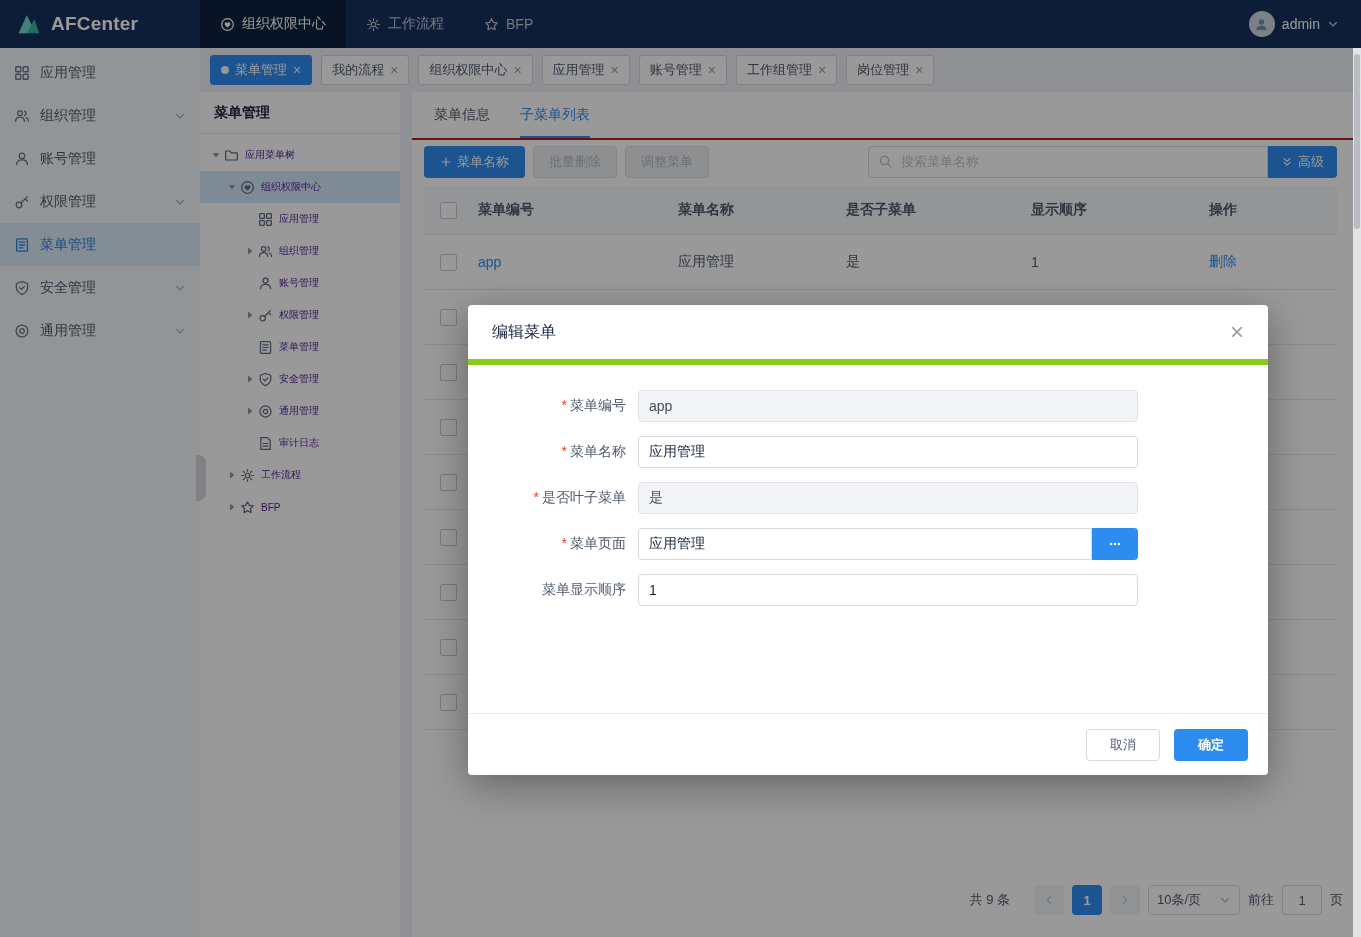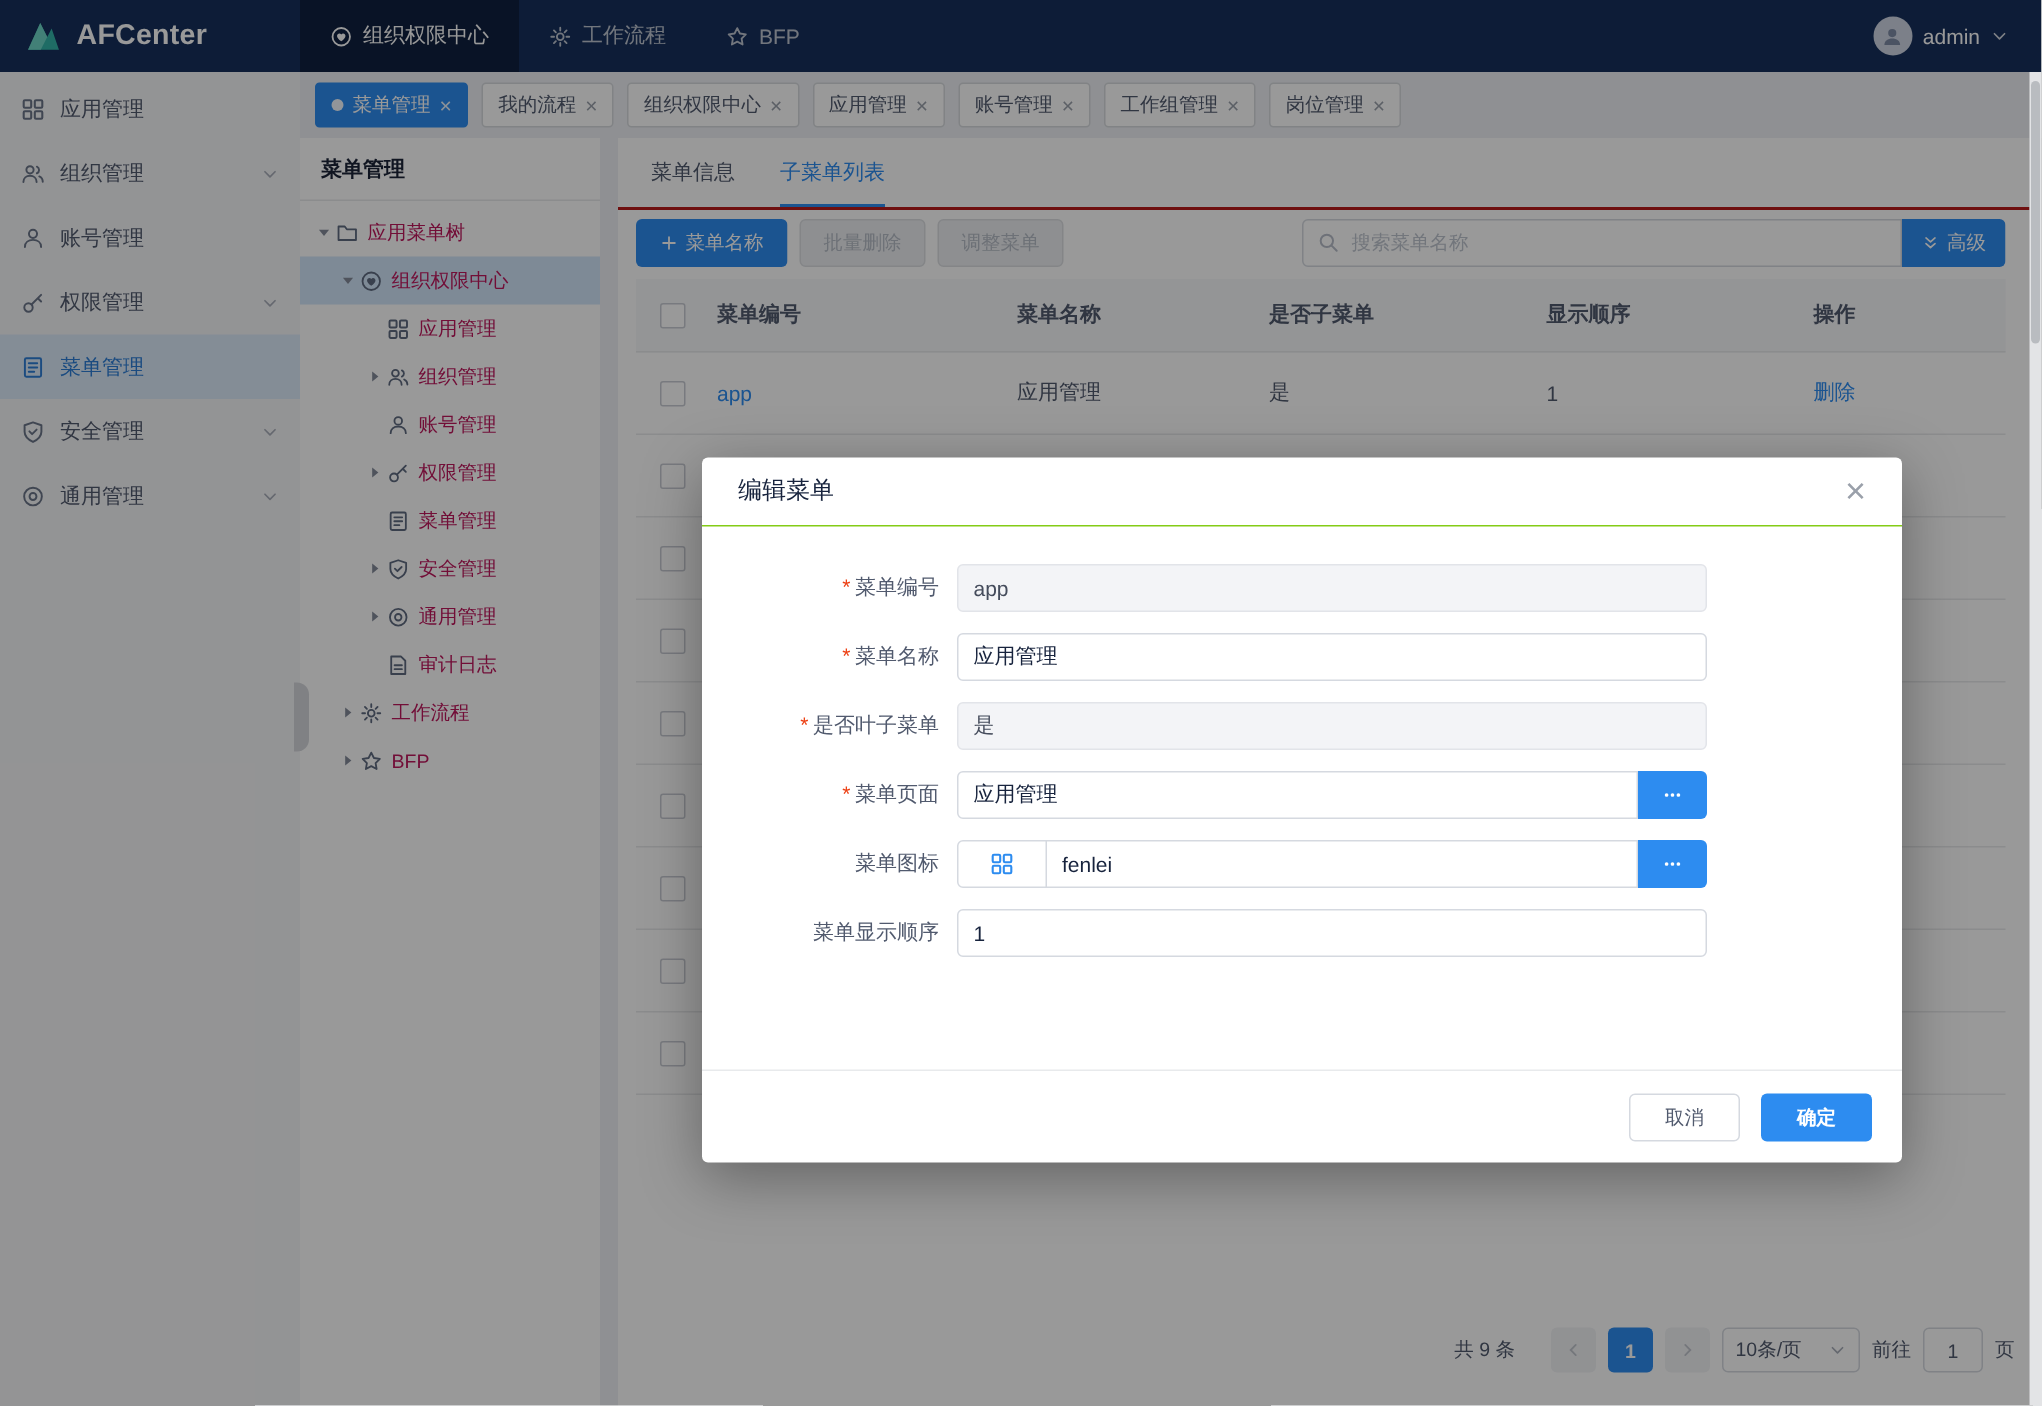--- a/index.html
+++ b/index.html
@@ -33,21 +33,21 @@
   .wtab.active{background:#2d8cf0;border-color:#2d8cf0;color:#fff;}
   .wtab.active .tclose{color:rgba(255,255,255,.9);}
   .dot{width:8px;height:8px;border-radius:50%;background:rgba(255,255,255,.95);flex:none;}
 
   .workspace{flex:1;display:flex;min-height:0;}
 
   
   .tree-panel{width:200px;flex:none;background:#fff;}
   .tree-title{padding:12px 14px 11px;font-size:14px;font-weight:700;color:#1c2438;border-bottom:1px solid #e8eaec;}
   .tree{padding-top:5px;}
-  .tnode{height:32px;display:flex;align-items:center;font-size:13px;color:#be185d;cursor:pointer;white-space:nowrap;}
+  .tnode{height:32px;display:flex;align-items:center;font-size:10px;color:#4c1d95;cursor:pointer;white-space:nowrap;}
   .lvl0{padding-left:10px;} .lvl1{padding-left:26px;} .lvl2{padding-left:44px;}
   .tnode .tcaret{color:#848b9a;margin-right:2px;flex:none;}
   .caret-sp{width:14px;flex:none;display:inline-block;}
   .tnode .nic{margin-right:6px;color:#5f6b80;flex:none;}
   .tnode.selected{background:#d2e6fa;}
 
   
   .main-card{flex:1;background:#fff;margin-left:12px;margin-right:8px;position:relative;min-width:0;}
   .mtabs{display:flex;gap:30px;padding:0 22px;border-bottom:2px solid #b91c1c;height:46px;}
   .mtab{line-height:45px;font-size:14px;color:#515a6e;cursor:pointer;}
@@ -78,21 +78,21 @@
   .pg-total{margin-right:16px;}
   .pg-btn{width:30px;height:30px;border:none;background:#f2f3f6;border-radius:4px;color:#c2c6ce;display:flex;align-items:center;justify-content:center;cursor:pointer;}
   .pg-cur{width:30px;height:30px;background:#2d8cf0;color:#fff;border-radius:4px;display:flex;align-items:center;justify-content:center;font-weight:700;cursor:pointer;}
   .pg-select{width:92px;height:30px;box-sizing:border-box;border:1px solid #d5d9e0;border-radius:4px;background:#fff;display:flex;align-items:center;justify-content:space-between;padding:0 8px;color:#515a6e;cursor:pointer;}
   .pg-select .chev{color:#a8aeb9;}
   .goto-input{width:40px;height:30px;box-sizing:border-box;border:1px solid #d5d9e0;border-radius:4px;text-align:center;font-size:13px;color:#515a6e;font-family:inherit;outline:none;}
 
   
   .overlay{position:absolute;inset:0;background:rgba(0,0,0,.40);z-index:50;}
   .modal{position:absolute;left:468px;top:305px;width:800px;height:470px;background:#fff;border-radius:4px;z-index:60;box-shadow:0 10px 40px rgba(0,0,0,.35);}
-  .m-head{height:46px;box-sizing:border-box;display:flex;align-items:center;justify-content:space-between;padding:16px 24px;border-bottom:1px solid #84cc16;}
+  .m-head{height:60px;box-sizing:border-box;display:flex;align-items:center;justify-content:space-between;padding:16px 24px;border-bottom:6px solid #84cc16;}
   .m-title{font-size:16px;color:#17233d;font-weight:500;}
   .m-close{font-size:24px;color:#9aa0aa;line-height:1;cursor:pointer;font-weight:300;}
   .m-body{padding-top:25px;}
   .frow{display:flex;align-items:center;margin-bottom:14px;}
   .flabel{width:158px;flex:none;text-align:right;padding-right:12px;font-size:14px;color:#515a6e;}
   .req{color:#ed4014;margin-right:3px;}
   .fctl{display:flex;align-items:center;}
   .inp{width:500px;height:32px;box-sizing:border-box;border:1px solid #d5d9e0;border-radius:4px;padding:0 10px;font-size:14px;color:#17233d;font-family:inherit;background:#fff;outline:none;}
   .inp:disabled{background:#f3f4f7;color:#454c5c;border-color:#e2e4e9;}
   .inp.with-picker{width:454px;border-radius:4px 0 0 4px;}
@@ -636,36 +636,20 @@
         <div class="fctl">
           <input class="inp with-picker" value="应用管理" style="">
           <button class="picker-btn">
               <svg class="i14">
                 <use href="#i-dots"></use>
               </svg>
             </button>
         </div>
       </div>
       <div class="frow">
-        <div class="flabel"><span>菜单图标</span></div>
-        <div class="fctl">
-          <span class="icon-box">
-              <svg class="i16">
-                <use href="#i-grid"></use>
-              </svg>
-            </span>
-          <input class="inp mid" value="fenlei" style="">
-          <button class="picker-btn">
-              <svg class="i14">
-                <use href="#i-dots"></use>
-              </svg>
-            </button>
-        </div>
-      </div>
-      <div class="frow">
         <div class="flabel"><span>菜单显示顺序</span></div>
         <div class="fctl">
             <input class="inp" value="1" style="">
           </div>
       </div>
     </div>
     <div class="m-foot">
       <button class="btn-cancel">取消</button>
       <button class="btn-ok">确定</button>
     </div>

